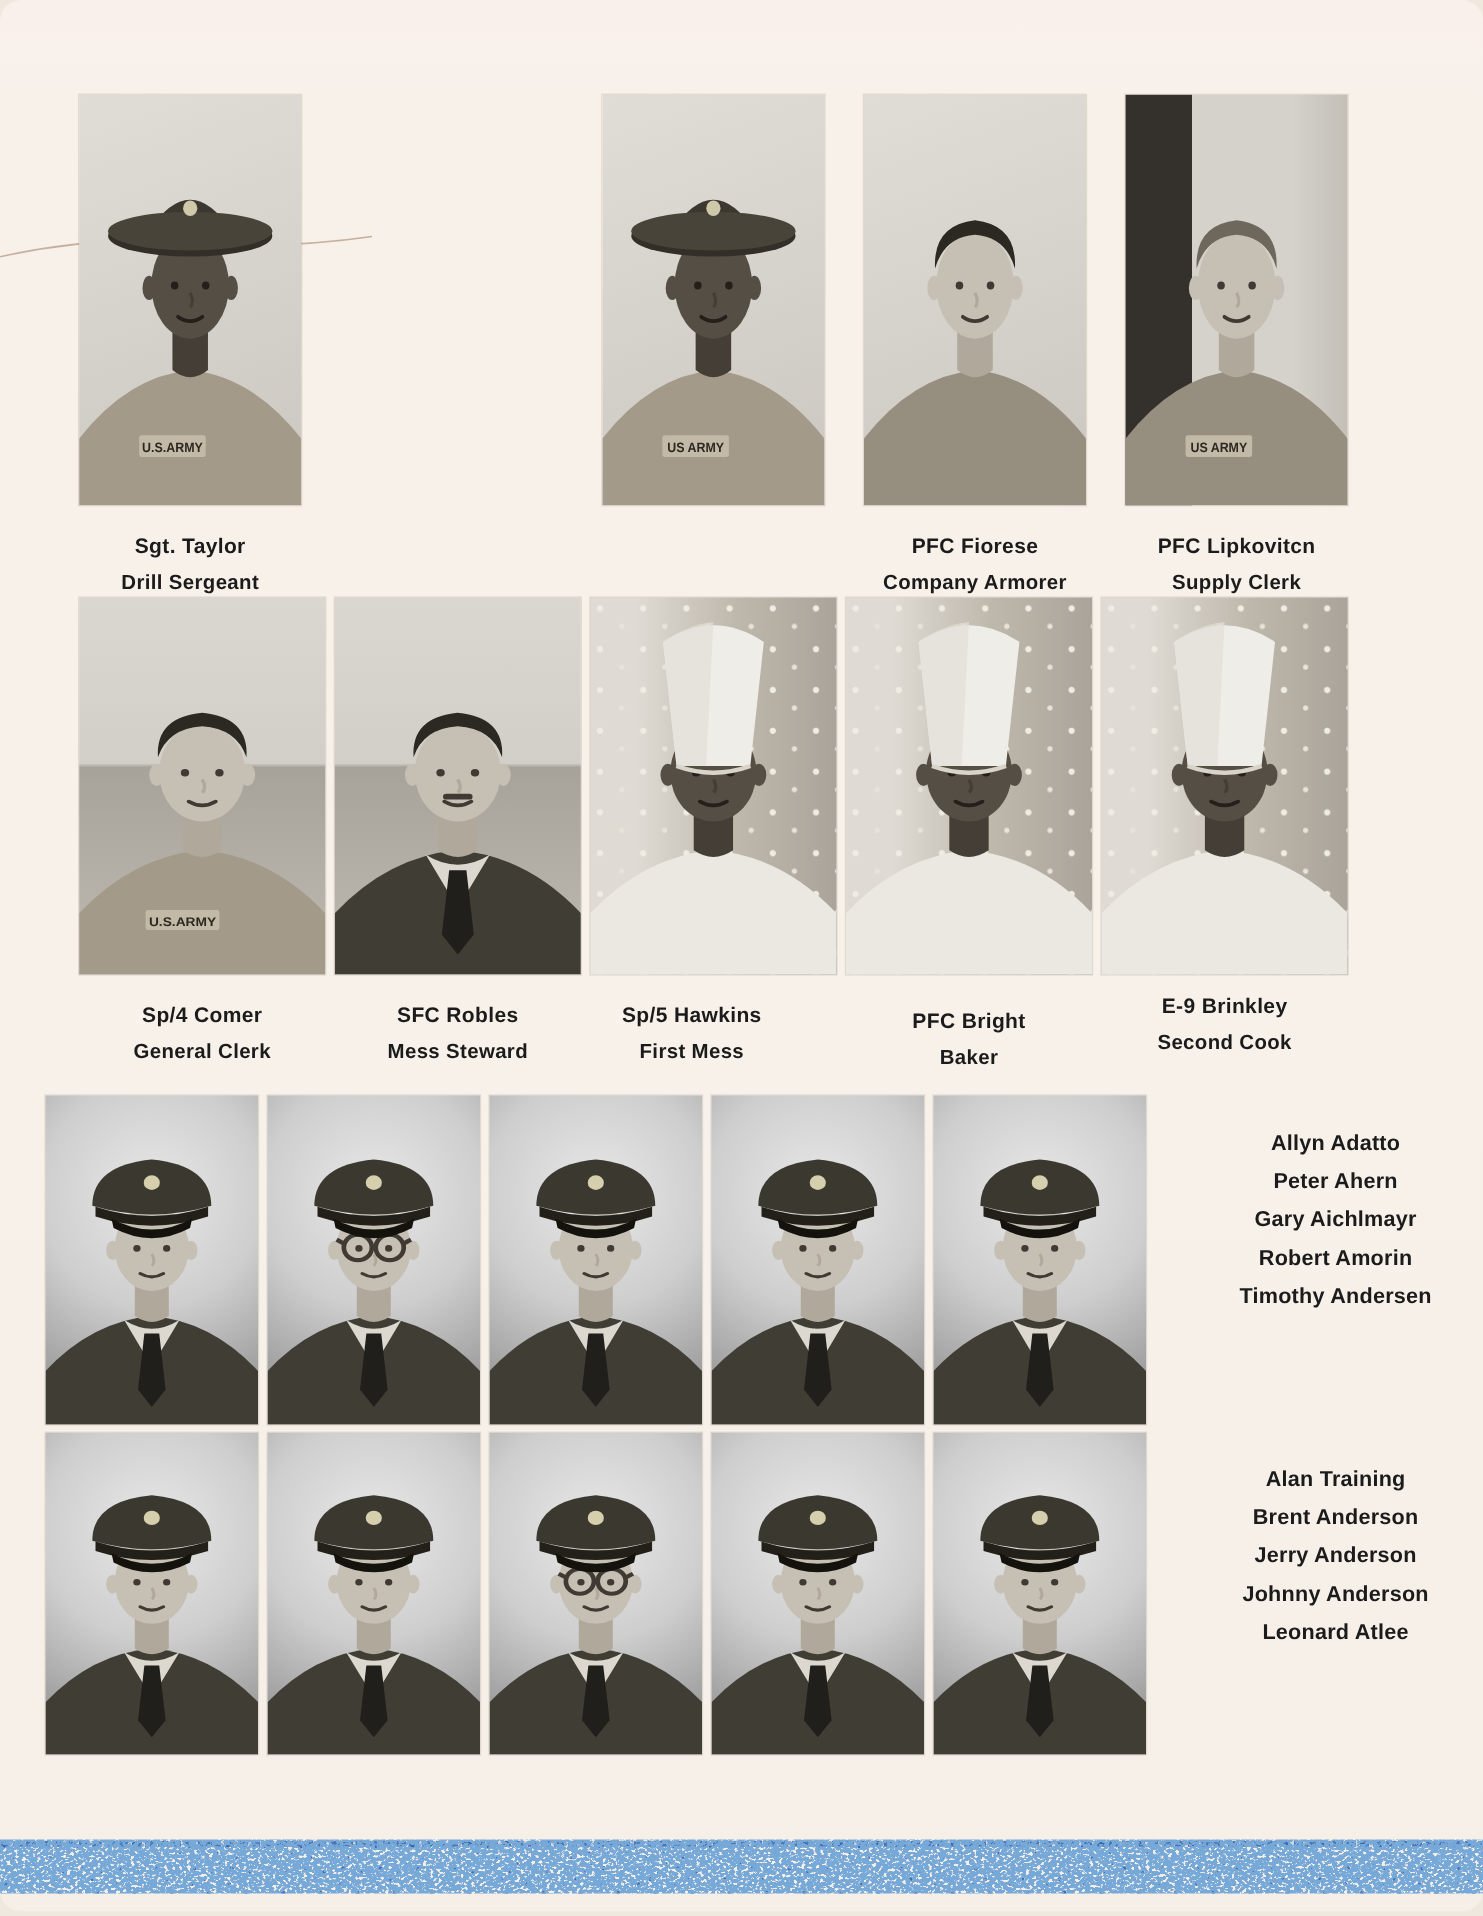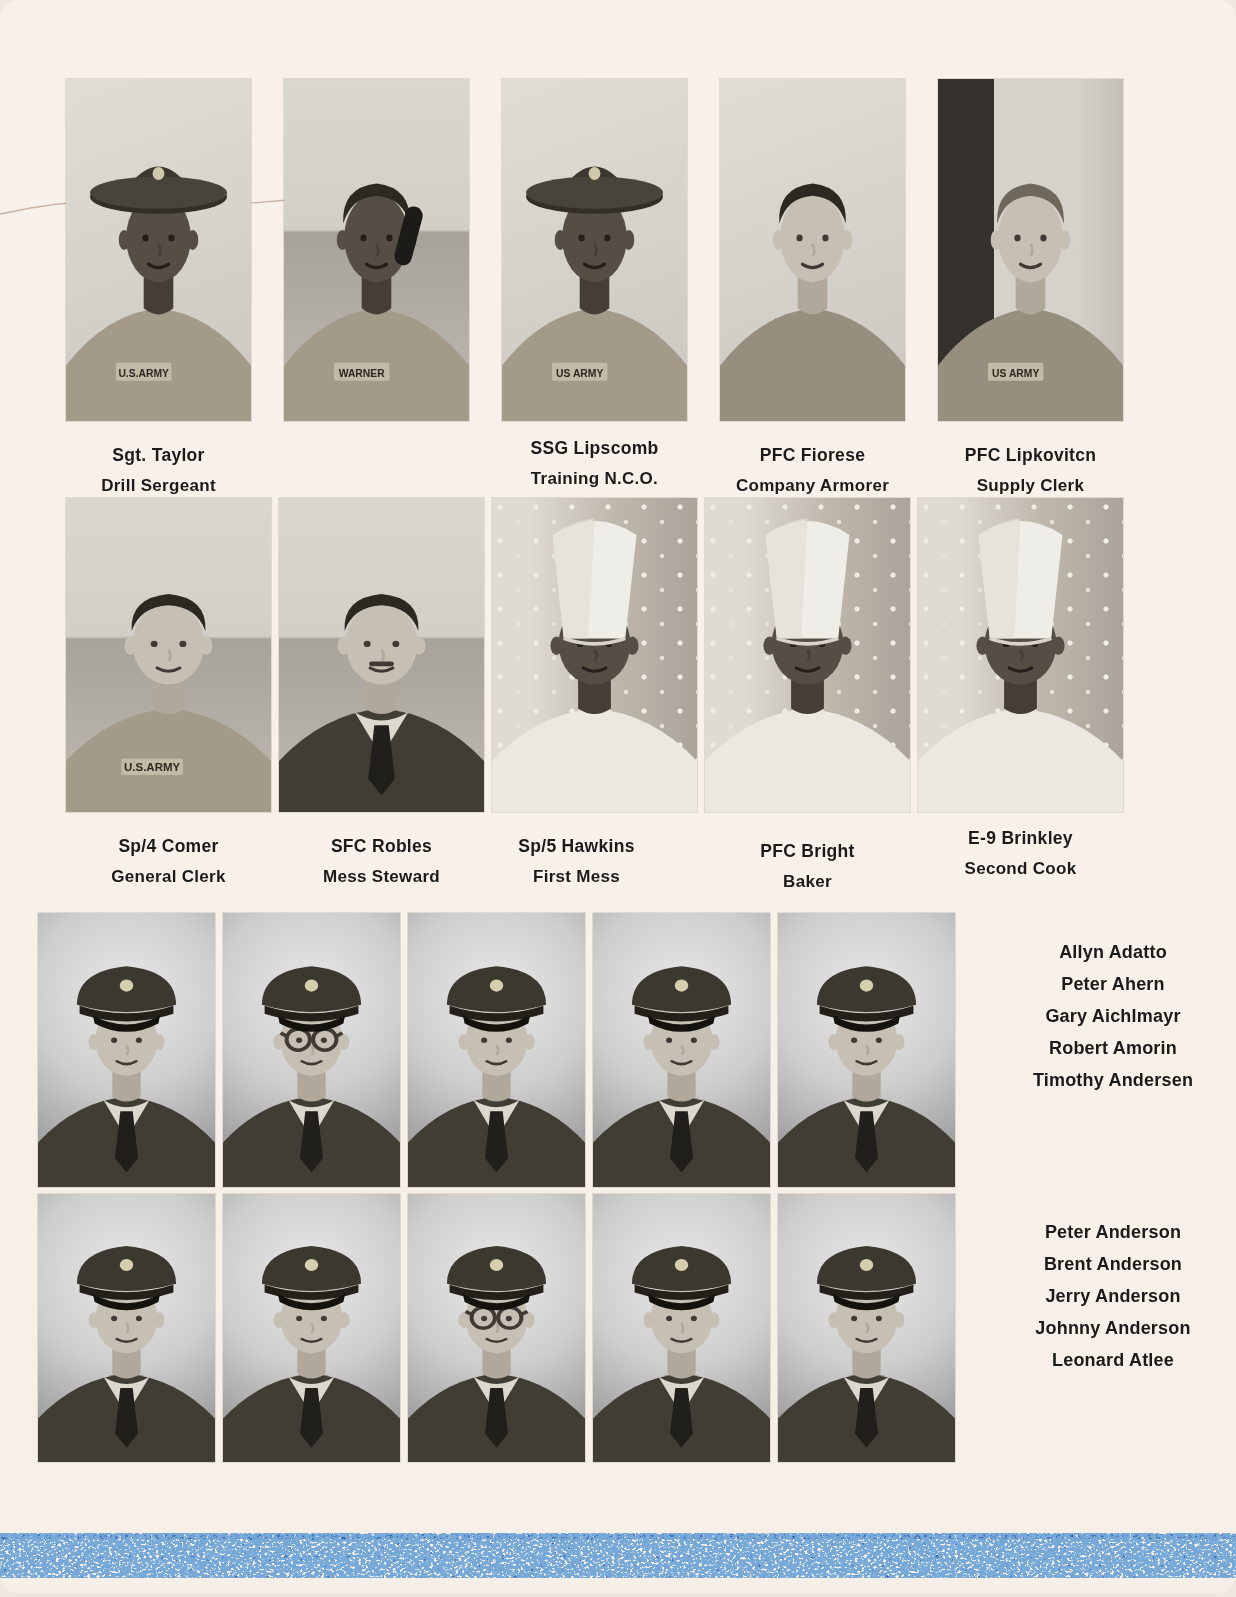--- a/index.html
+++ b/index.html
@@ -89,39 +89,20 @@
             <circle cx="50" cy="47" r="3.2" fill="#cfc8ab"></circle>
             <rect x="27" y="141" width="30" height="9" rx="1" fill="#c2b9a6"></rect>
             <text x="42" y="148" font-size="5.6" font-weight="bold" fill="#2c2821" text-anchor="middle" font-family="Liberation Sans, sans-serif">U.S.ARMY</text>
           </svg></div>
         <figcaption>
           <div class="cap-name">Sgt. Taylor</div>
           <div class="cap-role">Drill Sergeant</div>
         </figcaption>
       </figure>
       <figure class="cell">
-        <div class="photo bg-office" aria-label="black-and-white portrait of smiling Black sergeant talking on a telephone at his desk"><svg viewBox="0 0 100 170" preserveAspectRatio="none" width="100%" height="100%" aria-hidden="true">
-            <path d="M-6 172 L-6 150 Q18 117 50 114 Q82 117 106 150 L106 172 Z" fill="#a39a8a"></path>
-            <path d="M42 92 h16 v22 q-8 6 -16 0 Z" fill="#453e36"></path>
-            <ellipse cx="50" cy="79" rx="17.5" ry="22" fill="#544e45"></ellipse>
-            <ellipse cx="31.5" cy="80" rx="3" ry="5" fill="#544e45"></ellipse>
-            <ellipse cx="68.5" cy="80" rx="3" ry="5" fill="#544e45"></ellipse>
-            <path d="M32 72 Q31 54 50 52 Q69 54 68 72 Q64 59 50 58 Q36 59 32 72 Z" fill="#2c2923"></path>
-            <g fill="#241f1a">
-              <circle cx="43" cy="79" r="1.7"></circle>
-              <circle cx="57" cy="79" r="1.7"></circle>
-            </g>
-            <path d="M44.5 92 Q50 95.5 55.5 92" stroke="#241f1a" stroke-width="1.6" fill="none" stroke-linecap="round"></path>
-            <path d="M50 82 q2 4 0 6" stroke="#453e36" stroke-width="1.4" fill="none"></path>
-            <g transform="rotate(16 67 80)">
-              <rect x="62" y="63" width="9.5" height="30" rx="4.5" fill="#1d1b17"></rect>
-            </g>
-            <rect x="27" y="141" width="30" height="9" rx="1" fill="#c2b9a6"></rect>
-            <text x="42" y="148" font-size="5.6" font-weight="bold" fill="#2c2821" text-anchor="middle" font-family="Liberation Sans, sans-serif">WARNER</text>
-          </svg></div>
       </figure>
       <figure class="cell cap-up">
         <div class="photo bg-flat" aria-label="black-and-white portrait of Black sergeant in campaign hat and khaki uniform"><svg viewBox="0 0 100 170" preserveAspectRatio="none" width="100%" height="100%" aria-hidden="true">
             <path d="M-6 172 L-6 150 Q18 117 50 114 Q82 117 106 150 L106 172 Z" fill="#a39a8a"></path>
             <path d="M42 92 h16 v22 q-8 6 -16 0 Z" fill="#453e36"></path>
             <ellipse cx="50" cy="79" rx="17.5" ry="22" fill="#544e45"></ellipse>
             <ellipse cx="31.5" cy="80" rx="3" ry="5" fill="#544e45"></ellipse>
             <ellipse cx="68.5" cy="80" rx="3" ry="5" fill="#544e45"></ellipse>
             <g fill="#241f1a">
               <circle cx="43" cy="79" r="1.7"></circle>
@@ -129,24 +110,20 @@
             </g>
             <path d="M44.5 92 Q50 95.5 55.5 92" stroke="#241f1a" stroke-width="1.6" fill="none" stroke-linecap="round"></path>
             <path d="M50 82 q2 4 0 6" stroke="#453e36" stroke-width="1.4" fill="none"></path>
             <path d="M31 57 Q50 30 69 57 Z" fill="#3c372f"></path>
             <ellipse cx="50" cy="58.5" rx="37" ry="8.5" fill="#332f28"></ellipse>
             <ellipse cx="50" cy="56.5" rx="37" ry="8" fill="#49443a"></ellipse>
             <circle cx="50" cy="47" r="3.2" fill="#cfc8ab"></circle>
             <rect x="27" y="141" width="30" height="9" rx="1" fill="#c2b9a6"></rect>
             <text x="42" y="148" font-size="5.6" font-weight="bold" fill="#2c2821" text-anchor="middle" font-family="Liberation Sans, sans-serif">US ARMY</text>
           </svg></div>
-        <figcaption>
-          <div class="cap-name">SSG Lipscomb</div>
-          <div class="cap-role">Training N.C.O.</div>
-        </figcaption>
       </figure>
       <figure class="cell">
         <div class="photo bg-flat" aria-label="black-and-white portrait of dark-haired soldier glancing over his shoulder"><svg viewBox="0 0 100 170" preserveAspectRatio="none" width="100%" height="100%" aria-hidden="true">
             <path d="M-6 172 L-6 150 Q18 117 50 114 Q82 117 106 150 L106 172 Z" fill="#968e7f"></path>
             <path d="M42 92 h16 v22 q-8 6 -16 0 Z" fill="#b0a89b"></path>
             <ellipse cx="50" cy="79" rx="17.5" ry="22" fill="#c6bfb4"></ellipse>
             <ellipse cx="31.5" cy="80" rx="3" ry="5" fill="#c6bfb4"></ellipse>
             <ellipse cx="68.5" cy="80" rx="3" ry="5" fill="#c6bfb4"></ellipse>
             <path d="M32 72 Q31 54 50 52 Q69 54 68 72 Q64 59 50 58 Q36 59 32 72 Z" fill="#2c2923"></path>
             <g fill="#3f3a33">
@@ -508,21 +485,21 @@
           </g>
           <path d="M44.5 92 Q50 95.5 55.5 92" stroke="#3f3a33" stroke-width="1.6" fill="none" stroke-linecap="round"></path>
           <path d="M50 82 q2 4 0 6" stroke="#b0a89b" stroke-width="1.4" fill="none"></path>
           <path d="M22 57 Q22 36 50 33 Q78 36 78 57 Q50 66 22 57 Z" fill="#3a382f"></path>
           <path d="M23.5 57.5 Q50 67 76.5 57.5 L76.5 62.5 Q50 72 23.5 62.5 Z" fill="#232019"></path>
           <path d="M31 63.5 Q50 75 69 63.5 L68 68.5 Q50 79 32 68.5 Z" fill="#14120d"></path>
           <circle cx="50" cy="45" r="3.8" fill="#d6cfae"></circle>
         </svg></div>
     </div>
   <div class="roster-names namesB" id="roster-names-1">
-      <div>Peter Anderson</div>
+      <div>Alan Training</div>
       <div>Brent Anderson</div>
       <div>Jerry Anderson</div>
       <div>Johnny Anderson</div>
       <div>Leonard Atlee</div>
     </div>
 
   <div class="speckle">
     <div class="css-speck"></div>
     <svg width="1236" height="45" aria-hidden="true">
       <defs>

